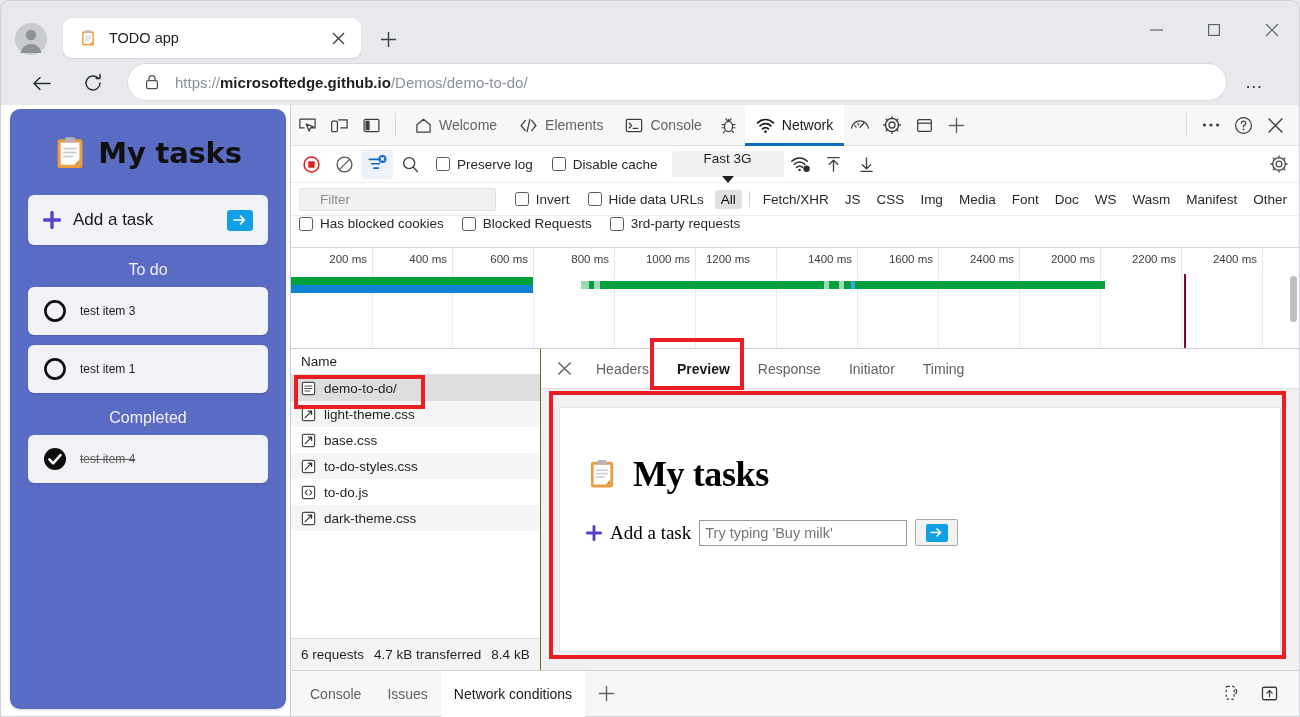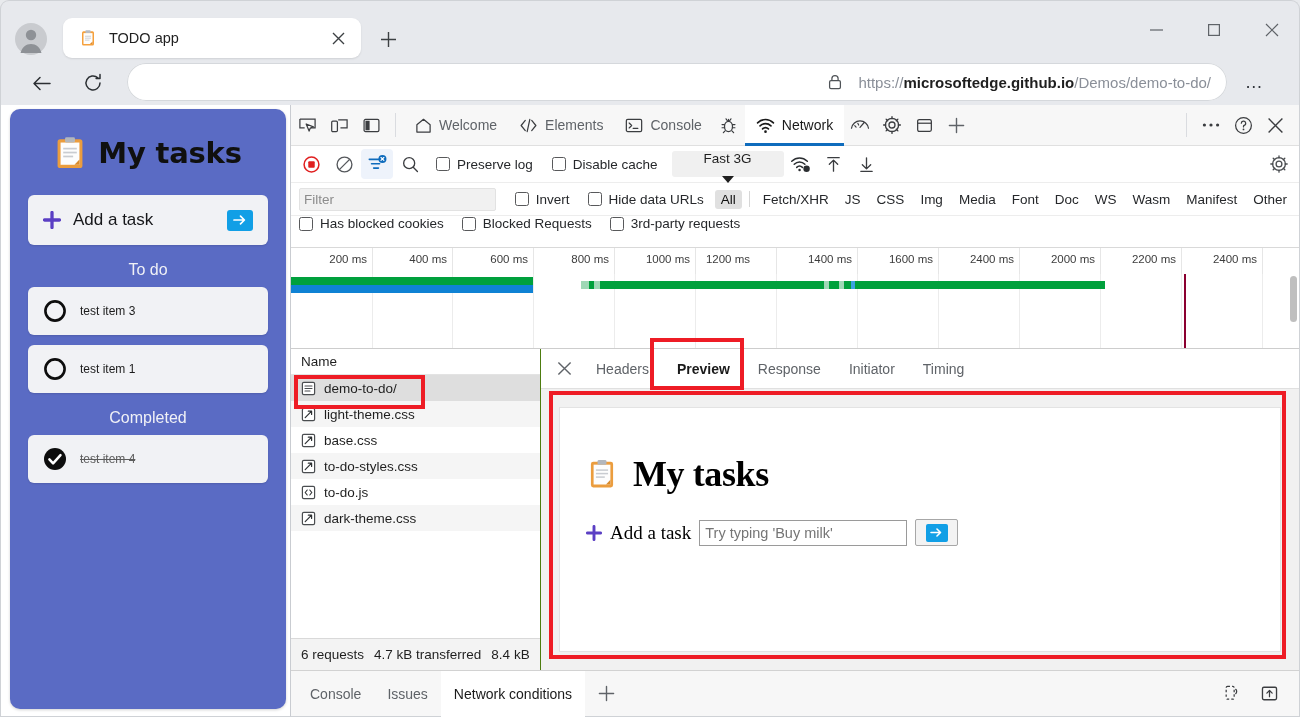--- a/index.html
+++ b/index.html
@@ -52,21 +52,21 @@
   .navrow{ position:absolute; left:0; top:58px; width:1300px; height:47px; }
   .navbtn{
     position:absolute; top:6px; width:36px;height:36px;border-radius:50%;
     display:flex;align-items:center;justify-content:center;
   }
   .navbtn.back{ left:22px; }
   .navbtn.reload{ left:74px; }
   .omnibox{
     position:absolute; left:126px; top:62px; width:1100px; height:38px;
     background:#ffffff; border-radius:19px; display:flex; align-items:center;
-    padding:0 16px; box-shadow:0 0 0 1px #d5d8dc inset;justify-content:flex-end;
+    padding:0 16px; box-shadow:0 0 0 1px #d5d8dc inset;
   }
   .lock-icon{ width:18px;height:18px; flex:0 0 auto; margin-right:14px; }
   .url{ font-size:15px; color:#8a8f98; white-space:nowrap; }
   .url b{ color:#1f1f1f; font-weight:600; }
   .dots-btn{
     position:absolute; left:1240px; top:68px; width:28px;height:26px;
     display:flex;align-items:center;justify-content:center;
     letter-spacing:2.5px; font-size:18px; color:#30343a; line-height:1;
   }
 
@@ -167,21 +167,21 @@
   }
   .caret{ width:0;height:0;border-left:6px solid transparent;
           border-right:6px solid transparent;border-top:7px solid #1f1f1f; }
 
   .dt-filterbar{
     height:33px; background:#ffffff; border-bottom:1px solid #ededed;
     display:flex; align-items:center; padding:0 4px;
   }
   .filter-input{
     width:205px; height:23px; background:#f1f1f1; border:1px solid #e2e2e2;
-    border-radius:2px; display:flex; align-items:center; padding:0 4px;
+    border-radius:2px; display:flex; align-items:center; padding:0 20px;
     font-size:13.5px; color:#8c8c8c; margin-left:4px; margin-right:10px;
   }
   .ftype{ font-size:13.5px; color:#26282b; padding:2px 6px; border-radius:3px;
           margin:0 2px; white-space:nowrap; }
   .ftype.active{ background:#e0e0e0; color:#111; }
   .fvsep{ width:1px;height:16px;background:#d6d6d6; margin:0 5px; }
 
   .dt-filterbar2{
     height:32px; background:#ffffff; border-bottom:1px solid #d9d9d9;
     display:flex; align-items:flex-start; padding:0 8px;

